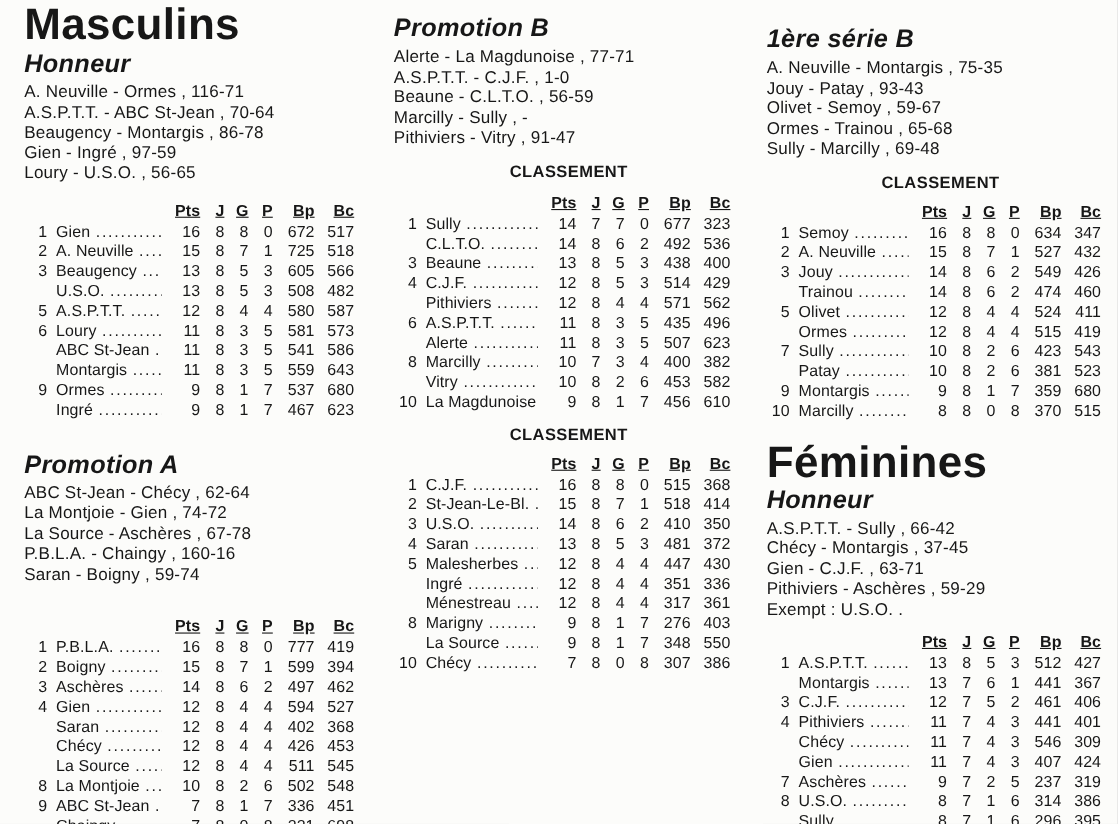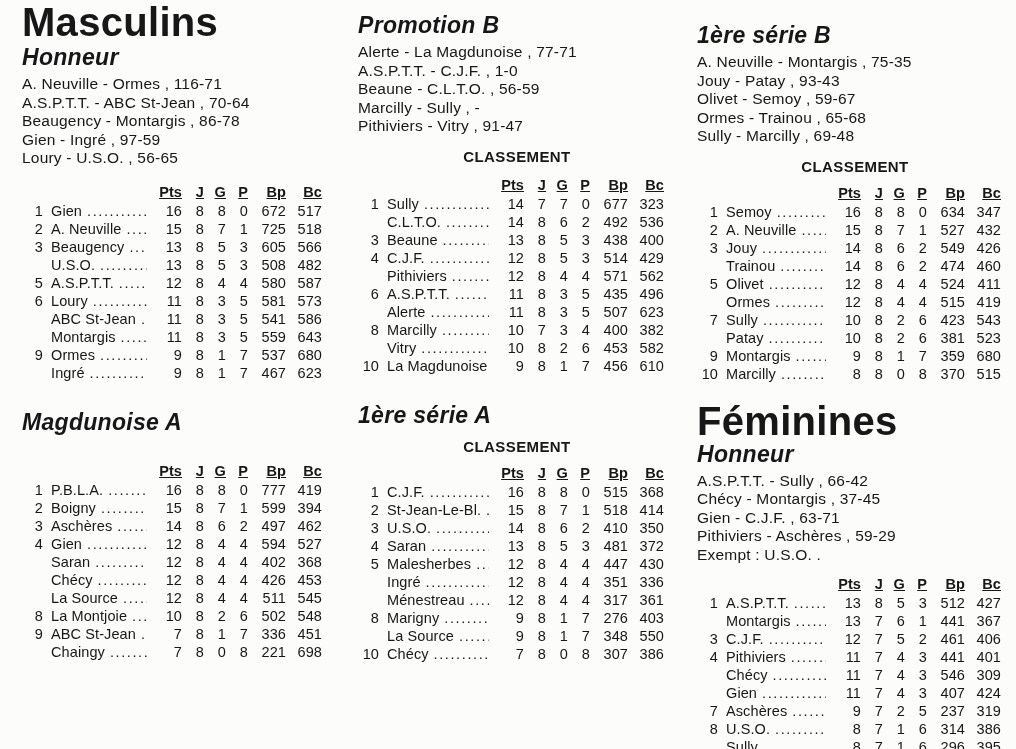--- a/index.html
+++ b/index.html
@@ -212,21 +212,29 @@
               <span class="c n">1</span>
               <span class="c n">7</span>
               <span class="c n">467</span>
               <span class="c n">623</span>
             </div>
           </div>
       </div>
     </section>
 
     <section>
-      <h2 class="sec-h second">Magdunoise A</h2>
+      <h2 class="sec-h second">Promotion A</h2>
+      <div class="results">
+
+      <div class="rline">ABC St-Jean - Chécy , 62-64</div>
+          <div class="rline">La Montjoie - Gien , 74-72</div>
+          <div class="rline">La Source - Aschères , 67-78</div>
+          <div class="rline">P.B.L.A. - Chaingy , 160-16</div>
+          <div class="rline">Saran - Boigny , 59-74</div>
+        </div>
       <div class="tbl gap-xl">
         <div class="trow thead">
           <span class="c rank"></span>
           <span class="c name"></span>
           <span class="c n">Pts</span>
           <span class="c n">J</span>
           <span class="c n">G</span>
           <span class="c n">P</span>
           <span class="c n">Bp</span>
           <span class="c n">Bc</span>
@@ -539,21 +547,20 @@
               <span class="c n">1</span>
               <span class="c n">7</span>
               <span class="c n">456</span>
               <span class="c n">610</span>
             </div>
           </div>
       </div>
     </section>
 
     <section>
-      <h2 class="sec-h second">1ère série A</h2>
       <div class="classement">CLASSEMENT</div>
       <div class="tbl gap-sm">
         <div class="trow thead">
           <span class="c rank"></span>
           <span class="c name"></span>
           <span class="c n">Pts</span>
           <span class="c n">J</span>
           <span class="c n">G</span>
           <span class="c n">P</span>
           <span class="c n">Bp</span>

